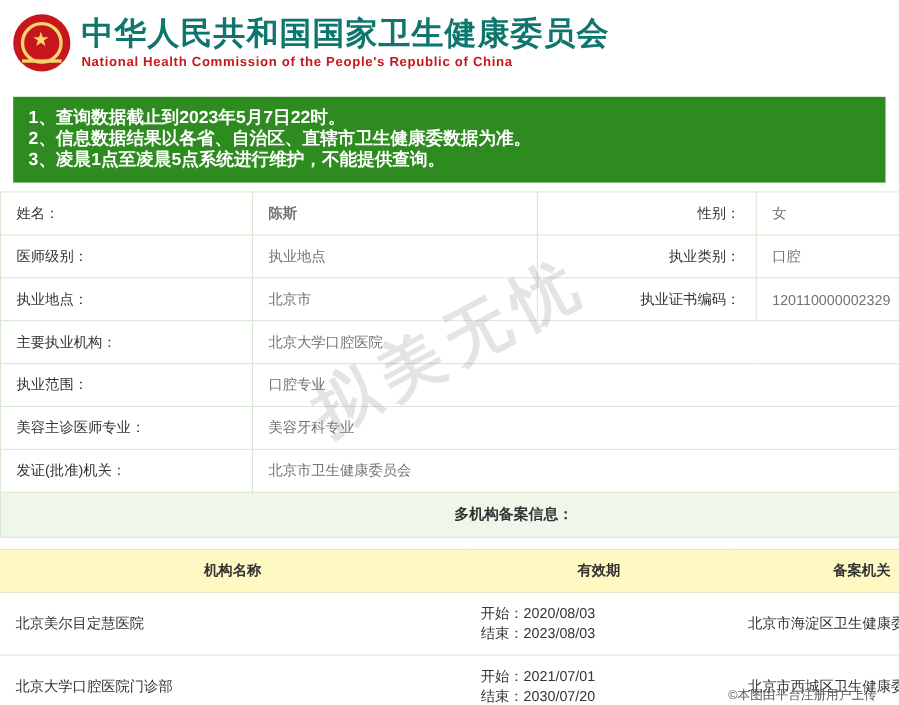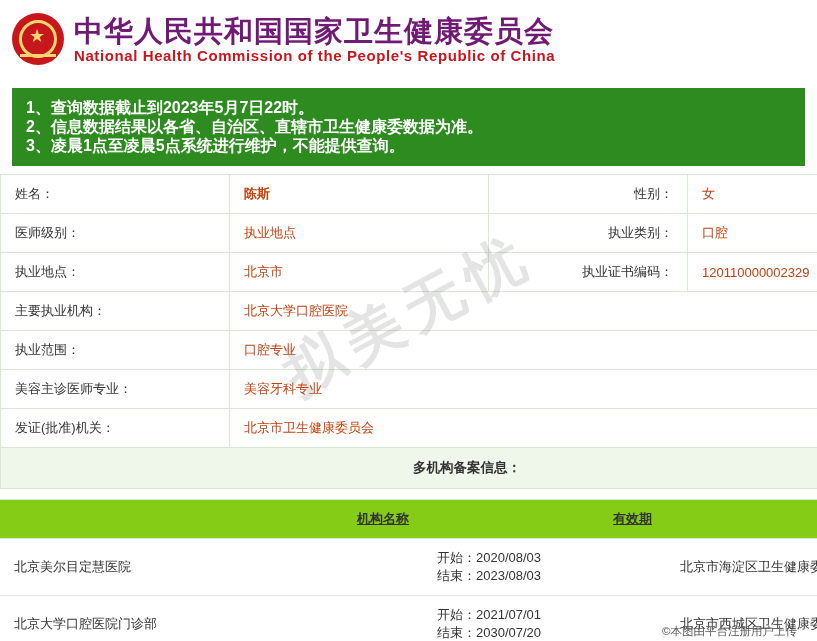--- a/index.html
+++ b/index.html
@@ -66,30 +66,30 @@
     bottom: 8px;
     height: 3px;
     background: #f5d76e;
   }
   .title-block {
     display: flex;
     flex-direction: column;
     justify-content: center;
   }
   .title-cn {
-    color: #701a75;
+    color: #0f766e;
     font-size: 29px;
     font-weight: bold;
     letter-spacing: 1px;
     line-height: 34px;
     white-space: nowrap;
   }
   .title-en {
     color: #c8161d;
-    font-size: 15px;
+    font-size: 12px;
     font-weight: bold;
     letter-spacing: 0.6px;
     line-height: 16px;
     white-space: nowrap;
   }
 
   
   .notice-wrap {
     padding: 10px 12px 8px 12px;
     box-sizing: border-box;
@@ -117,21 +117,21 @@
     border: 1px solid #d9e8d3;
     height: 38px;
     padding: 0 14px;
     font-size: 13px;
     vertical-align: middle;
     white-space: nowrap;
     overflow: hidden;
     text-overflow: ellipsis;
   }
   .lbl { width: 160px; color: #333; background: #ffffff; }
-  .val { color: #c2410c; background: #ffffff; }
+  .val { color: #737373; background: #ffffff; }
   .val-bold { font-weight: bold; }
   td.col-a { width: 200px; }
   td.col-b { width: 230px; }
   td.col-c { width: 170px; text-align: right; }
   td.col-d { width: 217px; }
 
   .section-title td {
     background: #eef7ea;
     text-align: center;
     font-weight: bold;
@@ -141,31 +141,30 @@
   }
 
   
   .multi-table {
     width: 100%;
     border-collapse: collapse;
     table-layout: fixed;
     margin-top: 10px;
   }
   .multi-table th {
-    background: #84cc16;
+    background: #fef9c3;
     border: 1px solid #d9e8d3;
     border-left: none;
     border-right: none;
     font-weight: bold;
     font-size: 13px;
-    text-align: right;
+    text-align: center;
     padding: 10px 14px;
     color: #333;
     white-space: nowrap;
-    text-decoration: underline;
   }
   .multi-table td {
     border-bottom: 1px solid #e6e6e6;
     padding: 10px 14px;
     font-size: 13px;
     vertical-align: middle;
     color: #333;
     white-space: nowrap;
   }
   .mt-c1 { width: 395px; }

